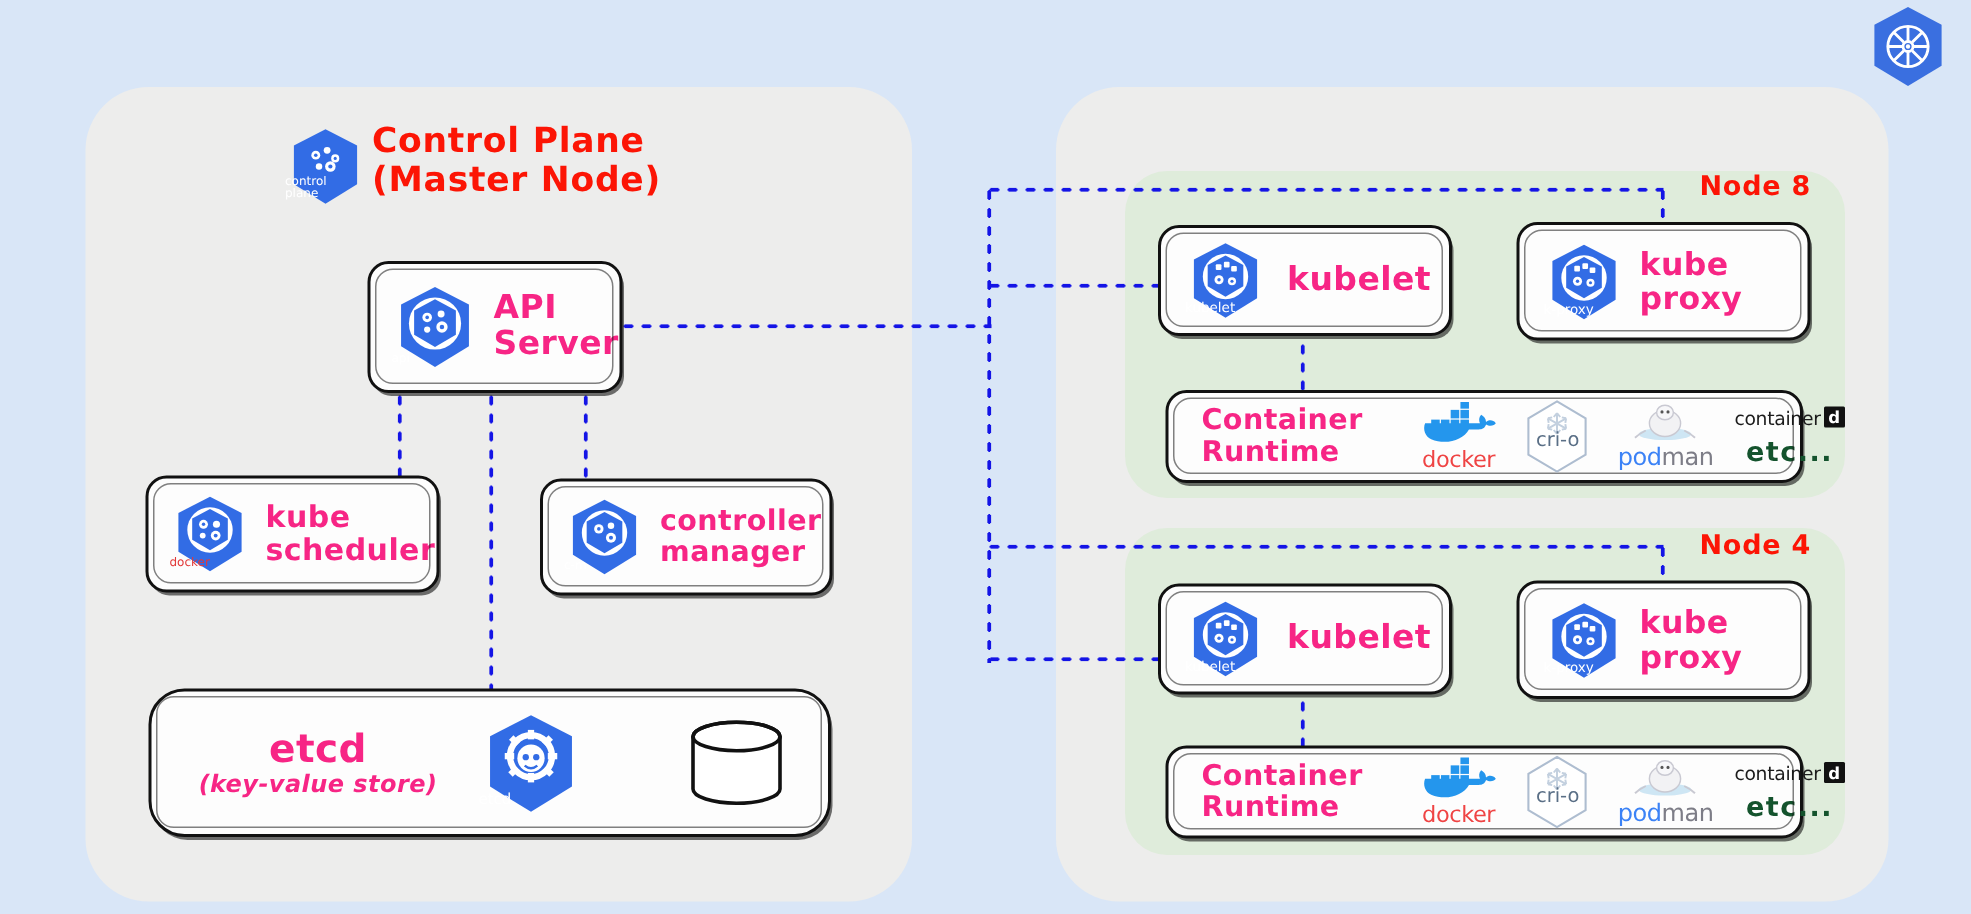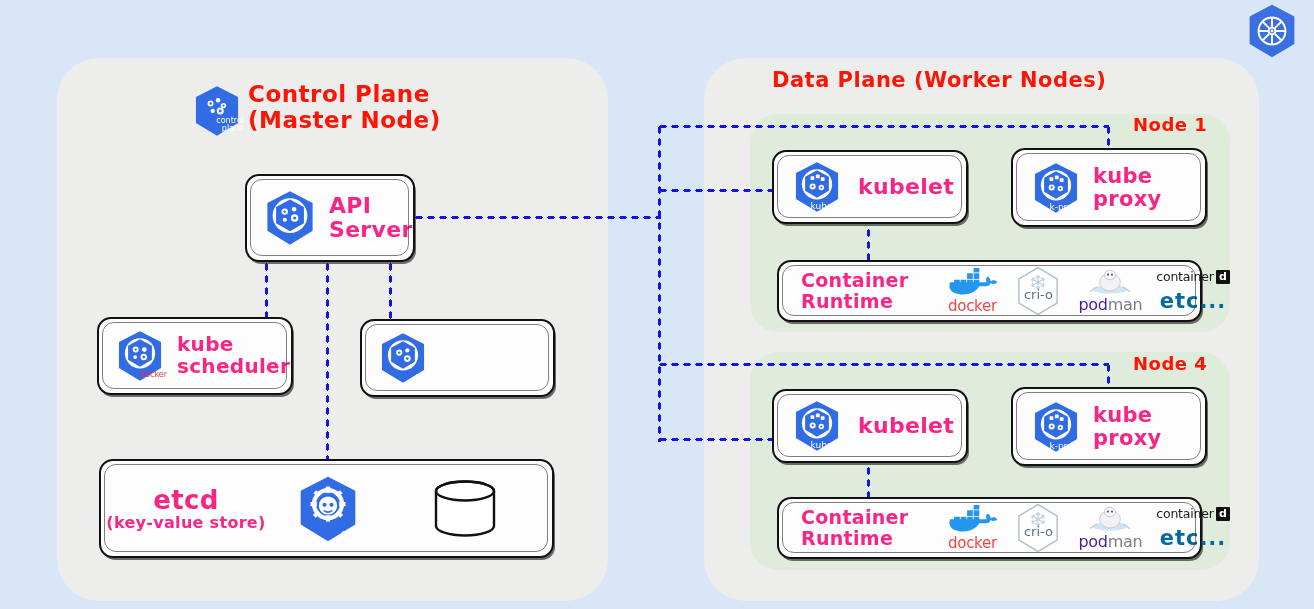--- a/index.html
+++ b/index.html
@@ -89,75 +89,75 @@
   
   .k8s {
     position: relative;
     flex: 0 0 auto;
     display: inline-block;
   }
   .k8s svg { display: block; width: 100%; height: 100%; }
   .k8s-cap {
     position: absolute;
     left: 0; right: 0; bottom: 6%;
-    text-align: right;
+    text-align: left;
     color: #fff;
     font-size: 8px;
     line-height: 1.02;
     font-family: "DejaVu Sans", sans-serif;
     pointer-events: none;
     white-space: pre-line;
   }
 
   
   #api-box     { left: 245px; top: 174px; width: 170px; height: 88px; padding-left: 14px; gap: 10px; }
   #sched-box   { left: 97px;  top: 317px; width: 196px; height: 78px; padding-left: 14px; gap: 10px; }
   #cm-box      { left: 360px; top: 319px; width: 195px; height: 78px; padding-left: 14px; gap: 10px; }
-  #etcd-box    { left: 99px;  top: 459px; width: 455px; height: 99px; gap: 22px; }
+  #etcd-box    { left: 99px;  top: 459px; width: 455px; height: 99px; padding-left: 26px; gap: 22px; border-radius: 24px; }
 
   #n1-kubelet  { left: 772px; top: 150px; width: 196px; height: 74px; padding-left: 16px; gap: 14px; }
   #n1-kproxy   { left: 1011px;top: 148px; width: 196px; height: 79px; padding-left: 16px; gap: 10px; }
   #n1-runtime  { left: 777px; top: 260px; width: 425px; height: 62px; padding-left: 22px; gap: 16px; }
 
   #n2-kubelet  { left: 772px; top: 389px; width: 196px; height: 74px; padding-left: 16px; gap: 14px; }
   #n2-kproxy   { left: 1011px;top: 387px; width: 196px; height: 79px; padding-left: 16px; gap: 10px; }
   #n2-runtime  { left: 777px; top: 497px; width: 425px; height: 62px; padding-left: 22px; gap: 16px; }
 
   .t-api      { font-size: 22px; }
   .t-sched    { font-size: 20px; }
   .t-cm       { font-size: 19px; }
   .t-etcd     { font-size: 26px; }
-  .t-etcd-sub { font-size: 16px; font-weight: bold; }
+  .t-etcd-sub { font-size: 16px; font-weight: bold; font-style: italic; }
   .t-kubelet  { font-size: 22px; }
   .t-kproxy   { font-size: 21px; }
   .t-runtime  { font-size: 19px; }
 
   
   .cylinder { position: relative; width: 72px; height: 60px; flex: 0 0 auto; }
 
   
   .rt-logos { display: flex; align-items: center; gap: 14px; margin-left: 22px; }
   .rt-item { display: flex; flex-direction: column; align-items: center; justify-content: center; }
   .docker-word { font-size: 15px; color: #ef4444; letter-spacing: -.3px; margin-top: -1px; }
   .crio-wrap { position: relative; width: 52px; height: 52px; display:flex; align-items:center; justify-content:flex-start; }
   .crio-text { position: absolute; left:0; right:0; top: 50%; transform: translateY(-30%); text-align:center;
                font-size: 13px; color: #5a6f86; }
   .podman-word { font-size: 16px; margin-top: -2px; letter-spacing: -.3px; }
-  .podman-word .p1 { color: #4c1d95; }
+  .podman-word .p1 { color: #3b82f6; }
   .podman-word .p2 { color: #7d7d87; }
   .containerd-logo {
     display: inline-flex; align-items: center; gap: 2px;
     font-size: 12.5px; color: #1b1b1b; letter-spacing: -.2px;
   }
   .containerd-logo .d-box {
     background: #111; color: #fff; font-weight: bold;
     width: 14px; height: 14px; display: flex; align-items: center; justify-content: center;
     font-size: 11px; border-radius: 1px;
   }
-  .etc-word { font-size: 21px; font-weight: bold; color: #0369a1; letter-spacing: 1px; margin-top: 4px; }
+  .etc-word { font-size: 18px; font-weight: bold; color: #14532d; letter-spacing: 1px; margin-top: 4px; }
 
   
   .dot-h, .dot-v { position: absolute; z-index: 4; }
   .dot-h { height: 5px; background-image: radial-gradient(#1414e6 42%, transparent 44%);
            background-size: 12px 5px; background-repeat: repeat-x; }
   .dot-v { width: 5px; background-image: radial-gradient(#1414e6 42%, transparent 44%);
            background-size: 5px 12px; background-repeat: repeat-y; }
 
   
   #k8s-brand { position: absolute; right: 14px; top: 3px; width: 56px; height: 56px; z-index: 8; }
@@ -186,22 +186,21 @@
 
   <div class="dot-v" style="left:866px; top:227px; height:36px;"></div>
   <div class="dot-v" style="left:866px; top:465px; height:35px;"></div>
 
   <div class="dot-v" style="left:264px; top:261px; height:58px;"></div>
   <div class="dot-v" style="left:388px; top:261px; height:60px;"></div>
   <div class="dot-v" style="left:325px; top:261px; height:200px;"></div>
 
   <div class="hdr-red" id="cp-title">Control Plane
 (Master Node)</div>
-  <div class="hdr-red" id="dp-title">Data Plane (Worker Nodes)</div>
-  <div class="hdr-red" id="node1-label">Node 1</div>
+  <div class="hdr-red" id="node1-label">Node 8</div>
   <div class="hdr-red" id="node2-label">Node 4</div>
 
   <div class="k8s" style="position:absolute;left:190px;top:84px;width:54px;height:54px;z-index:7;">
     <svg viewBox="0 0 100 100" aria-hidden="true">
       <polygon points="50,4 89,24 89,72 50,96 11,72 11,24" fill="#326ce5"></polygon>
       <g fill="#fff">
         <circle cx="38" cy="36" r="5.5"></circle>
           <circle cx="52" cy="30" r="4.2"></circle>
         <circle cx="62" cy="40" r="5"></circle>
           <circle cx="42" cy="50" r="4"></circle>
@@ -266,20 +265,22 @@
         <g fill="#fff">
           <circle cx="43" cy="40" r="5.8"></circle>
             <circle cx="58" cy="36" r="4"></circle>
           <circle cx="58" cy="51" r="6.2"></circle>
           <circle cx="43" cy="40" r="2.2" fill="#326ce5"></circle>
           <circle cx="58" cy="51" r="2.5" fill="#326ce5"></circle>
         </g>
       </svg>
       <span class="k8s-cap" style="bottom:8%;">c-m</span>
     </div>
+    <div class="lbl-pink t-cm">controller
+manager</div>
   </div>
 
   <div class="hbox" id="etcd-box">
     <div style="display:flex;flex-direction:column;align-items:center;width:170px;">
       <div class="lbl-pink t-etcd">etcd</div>
       <div class="lbl-pink t-etcd-sub">(key-value store)</div>
     </div>
     <div class="k8s" style="width:70px;height:70px;">
       <svg viewBox="0 0 100 100" aria-hidden="true">
         <polygon points="50,4 89,24 89,72 50,96 11,72 11,24" fill="#326ce5"></polygon>

